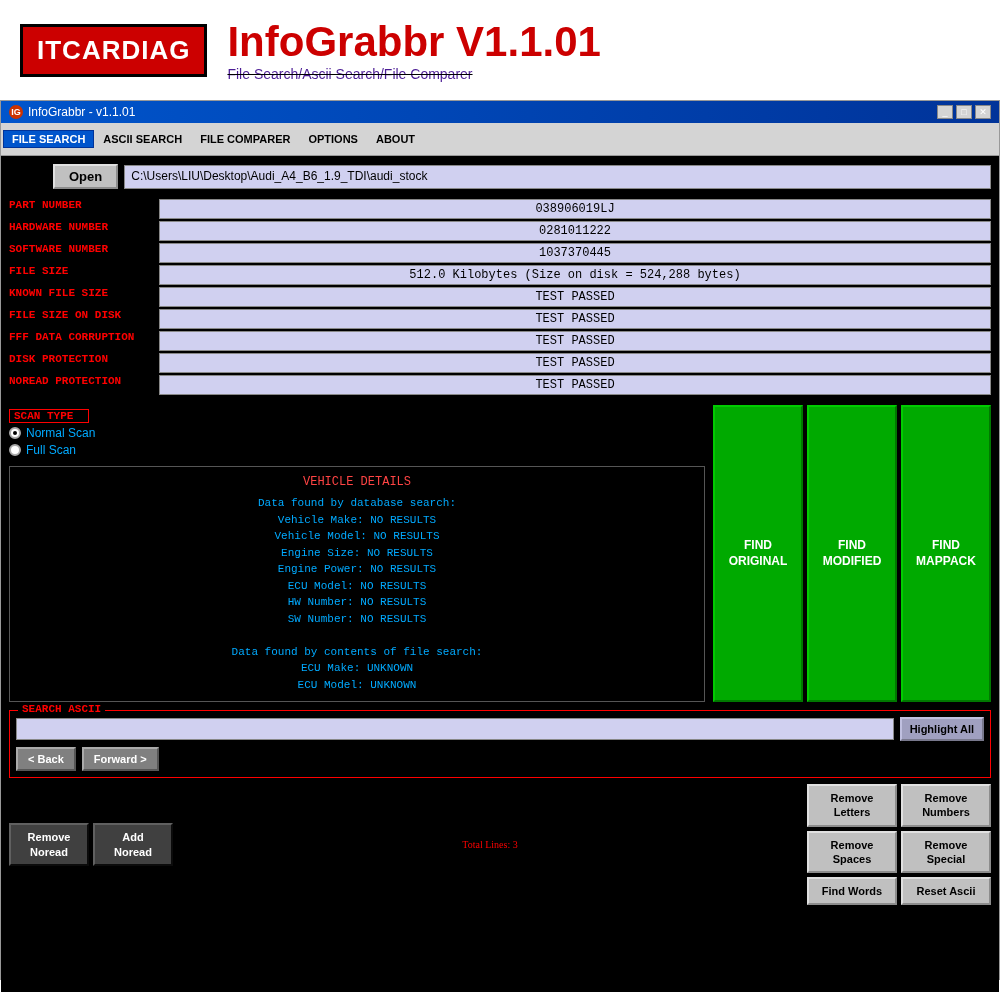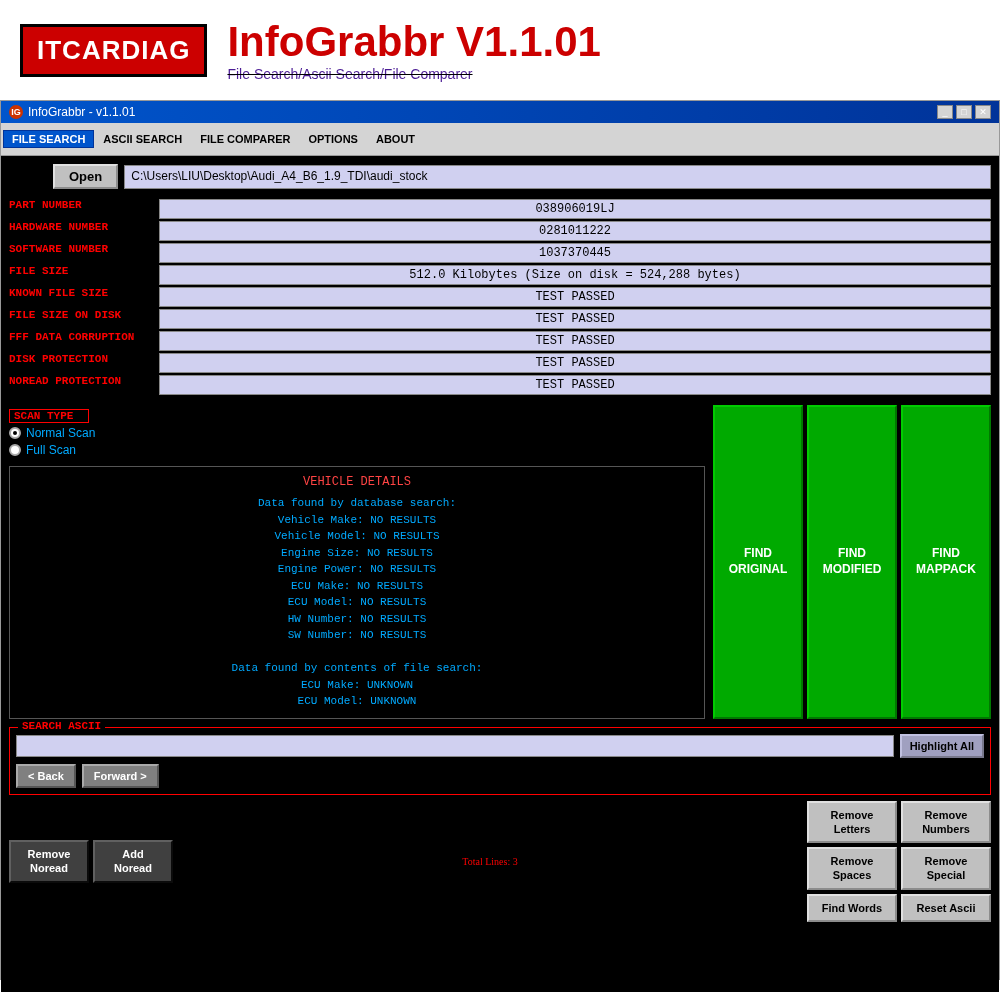--- a/index.html
+++ b/index.html
@@ -484,21 +484,20 @@
           </div>
         </div>
         <div class="vehicle-box">
           <div class="vehicle-title">VEHICLE DETAILS</div>
           <div class="vehicle-text">
             <div>Data found by database search:</div>
             <div>Vehicle Make: NO RESULTS</div>
             <div>Vehicle Model: NO RESULTS</div>
             <div>Engine Size: NO RESULTS</div>
             <div>Engine Power: NO RESULTS</div>
-            <div>ECU Make: NO RESULTS</div>
             <div>ECU Model: NO RESULTS</div>
             <div>HW Number: NO RESULTS</div>
             <div>SW Number: NO RESULTS</div>
             <br>
             <div>Data found by contents of file search:</div>
             <div>ECU Make: UNKNOWN</div>
             <div>ECU Model: UNKNOWN</div>
           </div>
         </div>
       </div>

